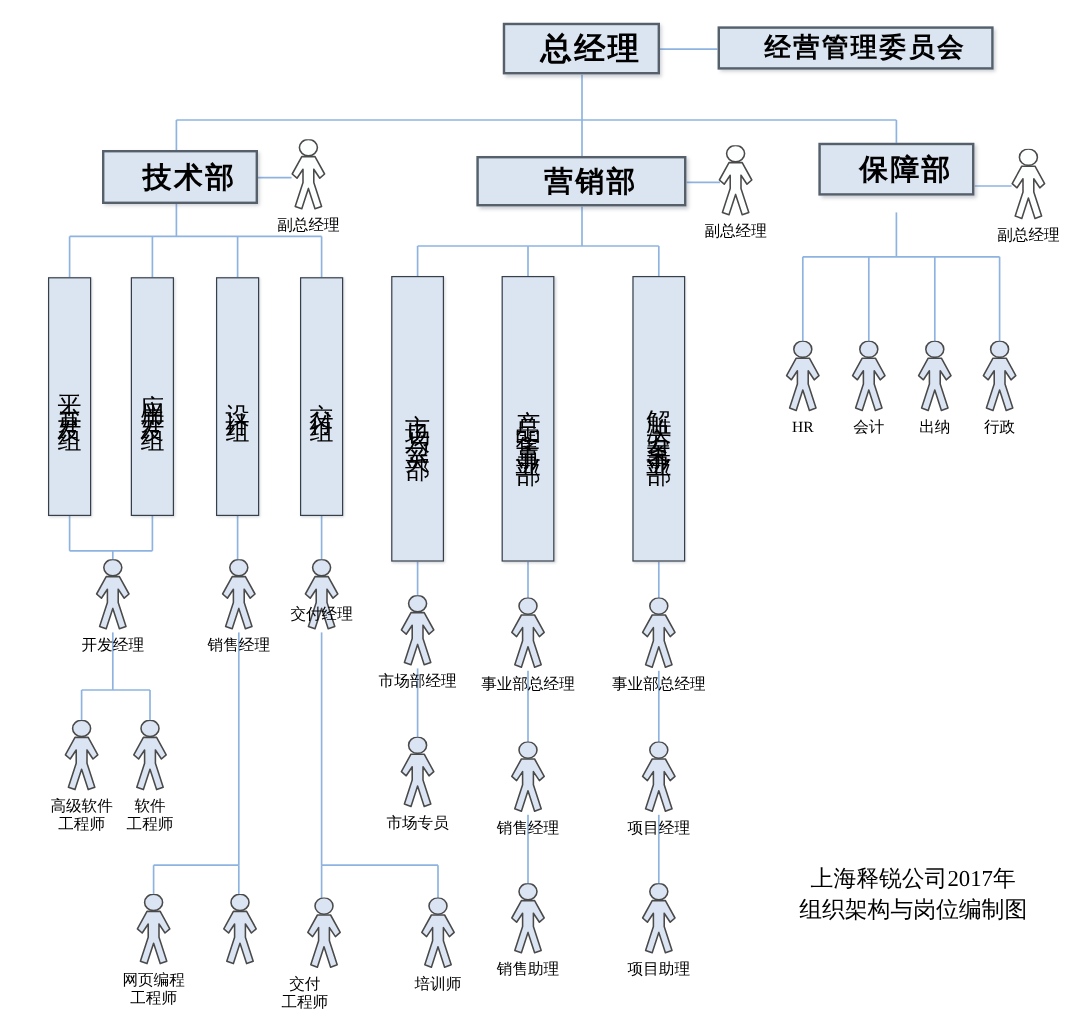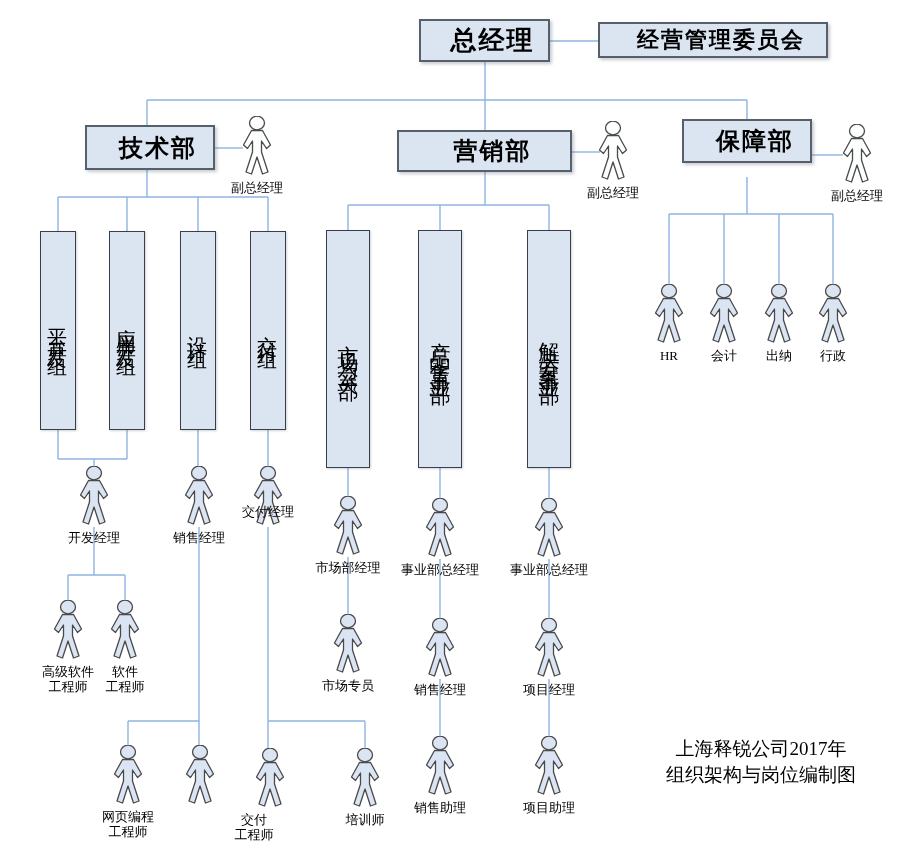--- a/index.html
+++ b/index.html
@@ -8,21 +8,21 @@
   #wires{position:absolute;left:0;top:0;}
   .box{position:absolute;display:flex;align-items:center;justify-content:center;
        background:var(--boxfill,#dbe5f1);box-sizing:border-box;}
   .hbox{border:2px solid #55606b;font-weight:bold;letter-spacing:2px;
         box-shadow:2px 2px 3px rgba(100,110,125,.35);padding-left:16px;}
   .vbox{border:1px solid #37404a;writing-mode:vertical-rl;text-orientation:upright;
         letter-spacing:7px;box-shadow:1px 1px 2px rgba(100,110,125,.3);}
   .person{position:absolute;width:34px;height:62px;}
   .person-label{position:absolute;width:110px;text-align:center;font-size:13px;
                 line-height:15px;white-space:pre-line;}
-  .caption{position:absolute;left:636px;top:736px;width:250px;font-size:19px;
+  .caption{position:absolute;left:636px;top:720px;width:250px;font-size:19px;
            line-height:26px;text-align:center;}
 </style>
 </head>
 <body>
 
 <div id="stage" style="--boxfill: #dbe5f1;">
   <svg id="wires" width="900" height="857">
       <polyline points="550,41 598,41" fill="none" stroke="#8eb3e0" stroke-width="1.4"></polyline>
       <polyline points="485,62 485,100" fill="none" stroke="#8eb3e0" stroke-width="1.4"></polyline>
       <polyline points="147,100 747,100" fill="none" stroke="#8eb3e0" stroke-width="1.4"></polyline>

